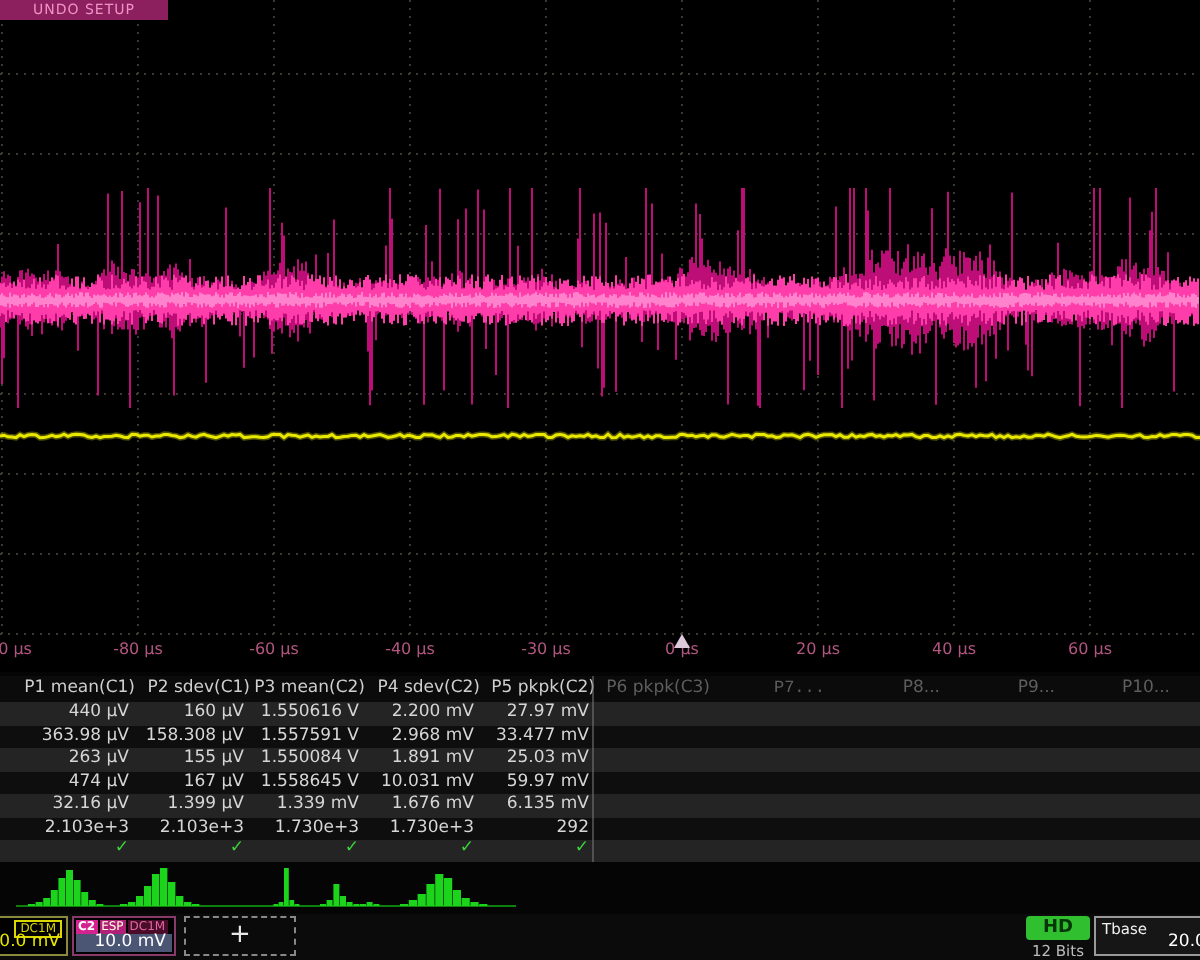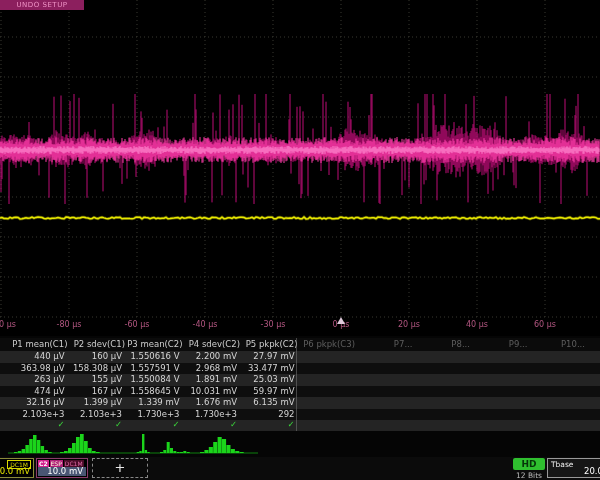--- a/index.html
+++ b/index.html
@@ -131,21 +131,21 @@
       <div class="cell ok" style="left: 182.5px; top: 81px; width: 57.5px;">✓</div>
       <div class="cell hdr" style="left: 240px; top: 1px; width: 57.5px;">P5 pkpk(C2)</div>
       <div class="cell" style="left: 240px; top: 13px; width: 57.5px;">27.97 mV</div>
       <div class="cell" style="left: 240px; top: 24.5px; width: 57.5px;">33.477 mV</div>
       <div class="cell" style="left: 240px; top: 36px; width: 57.5px;">25.03 mV</div>
       <div class="cell" style="left: 240px; top: 47.5px; width: 57.5px;">59.97 mV</div>
       <div class="cell" style="left: 240px; top: 59px; width: 57.5px;">6.135 mV</div>
       <div class="cell" style="left: 240px; top: 70.5px; width: 57.5px;">292</div>
       <div class="cell ok" style="left: 240px; top: 81px; width: 57.5px;">✓</div>
       <div class="cell hdr dim" style="left: 297.5px; top: 1px; width: 57.5px;">P6 pkpk(C3)</div>
-      <div class="cell hdr dim" style="left: 355px; top: 1px; width: 57.5px;">P7...</div>
+      <div class="cell hdr dim" style="left: 355px; top: 1px; width: 57.5px; font-family: Liberation Mono, monospace;">P7...</div>
       <div class="cell hdr dim" style="left: 412.5px; top: 1px; width: 57.5px;">P8...</div>
       <div class="cell hdr dim" style="left: 470px; top: 1px; width: 57.5px;">P9...</div>
       <div class="cell hdr dim" style="left: 527.5px; top: 1px; width: 57.5px;">P10...</div>
       <div class="cell hdr dim" style="left: 585px; top: 1px; width: 57.5px;">P11...</div>
     </div>
   <div id="col-divider"></div>
 
   <svg id="histicons" width="600" height="24">
       <path d="M8 20H258" stroke="#0f9f0f" stroke-width="1" fill="none" opacity="0.8"></path>
       <rect x="14.0" y="19.0" width="3.5" height="1" fill="#1bd41b"></rect>

